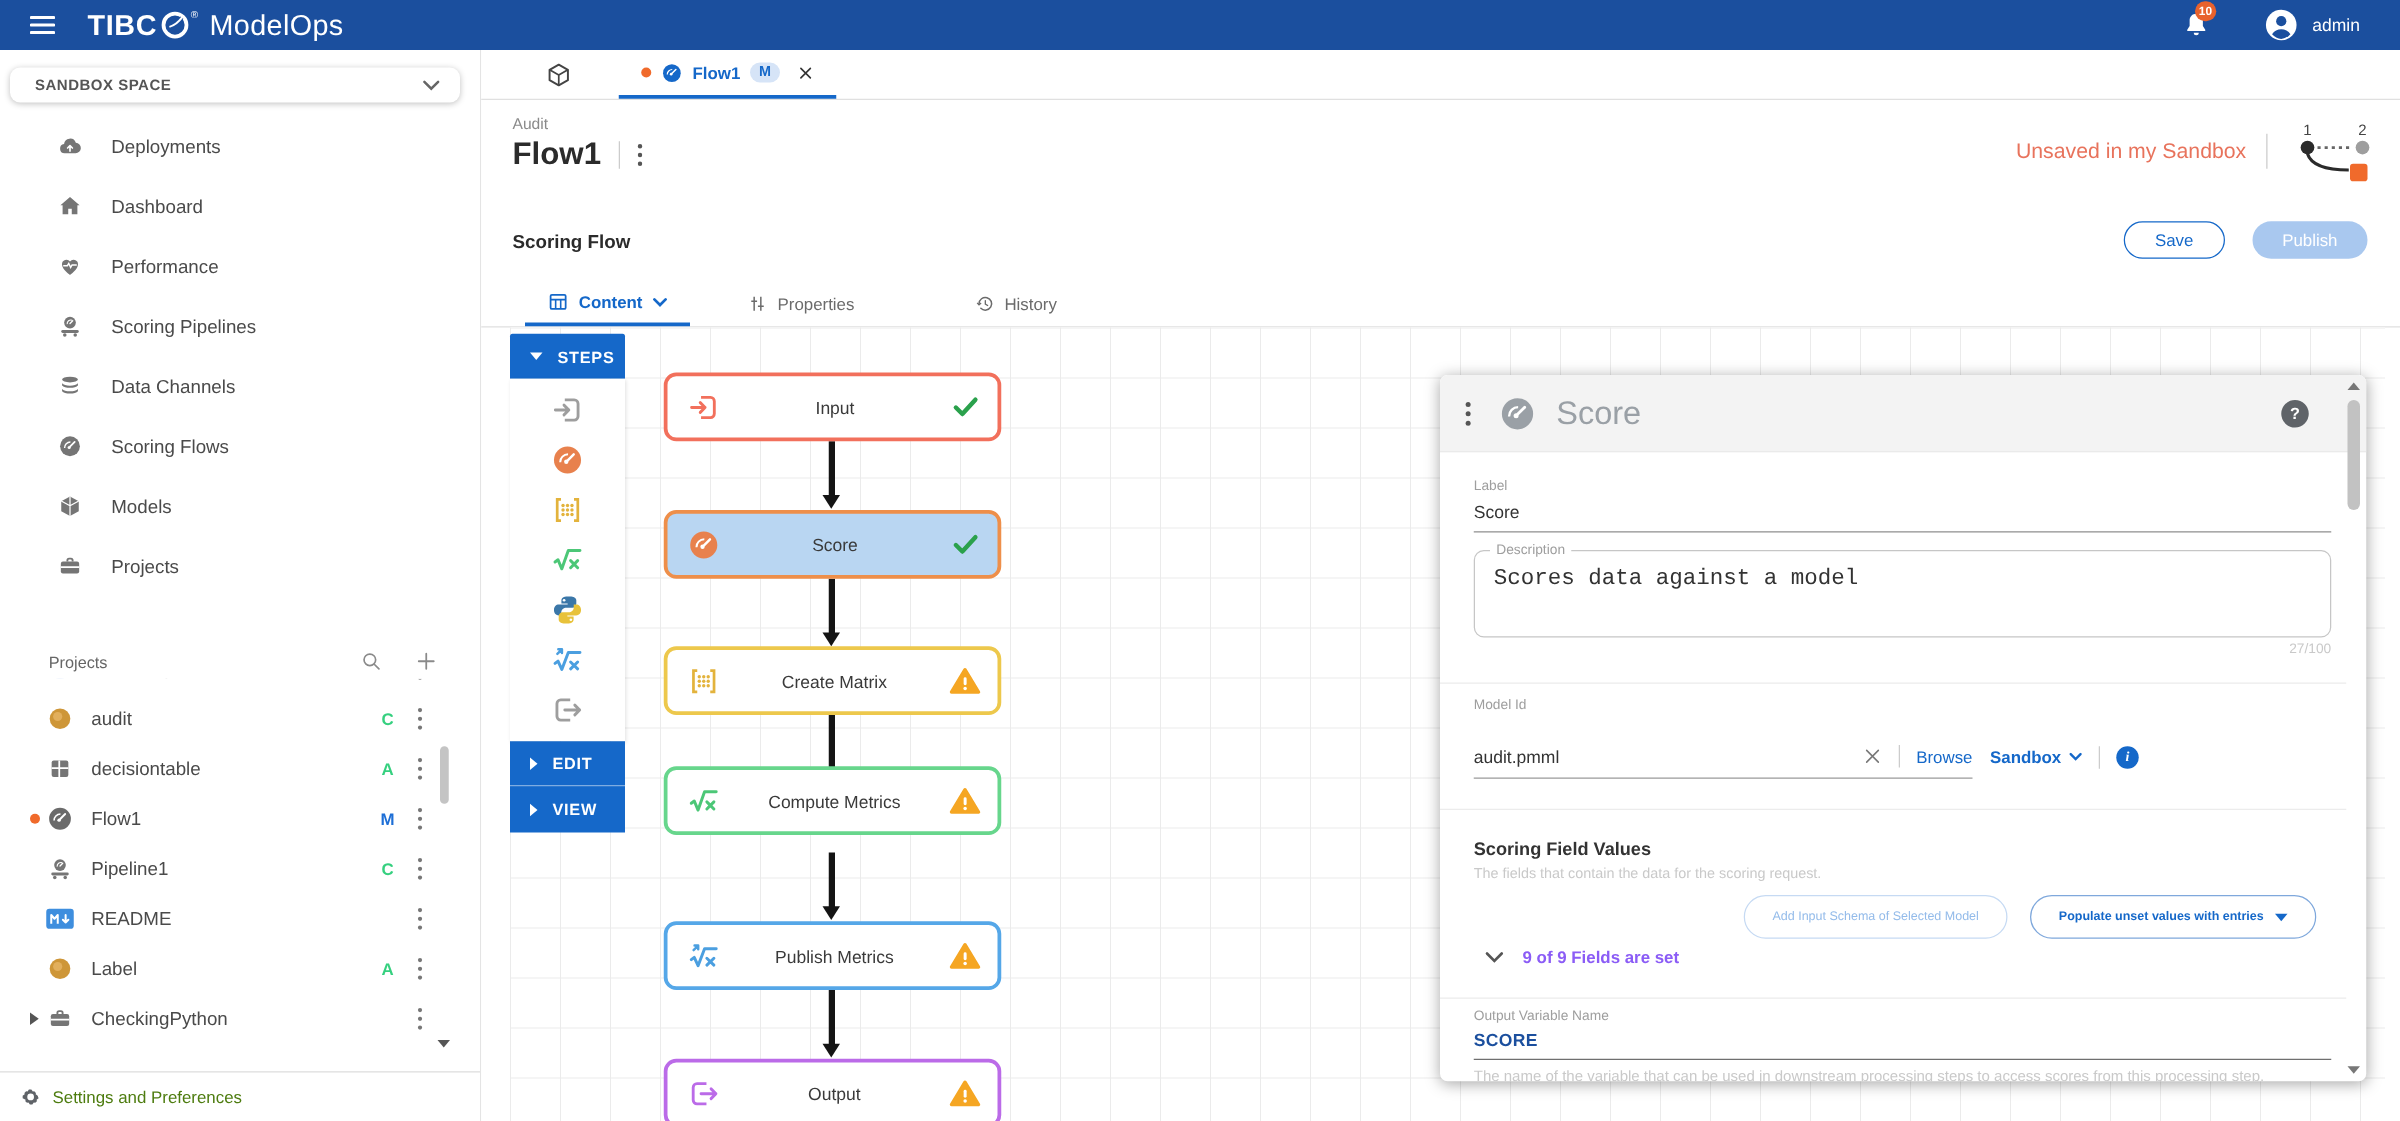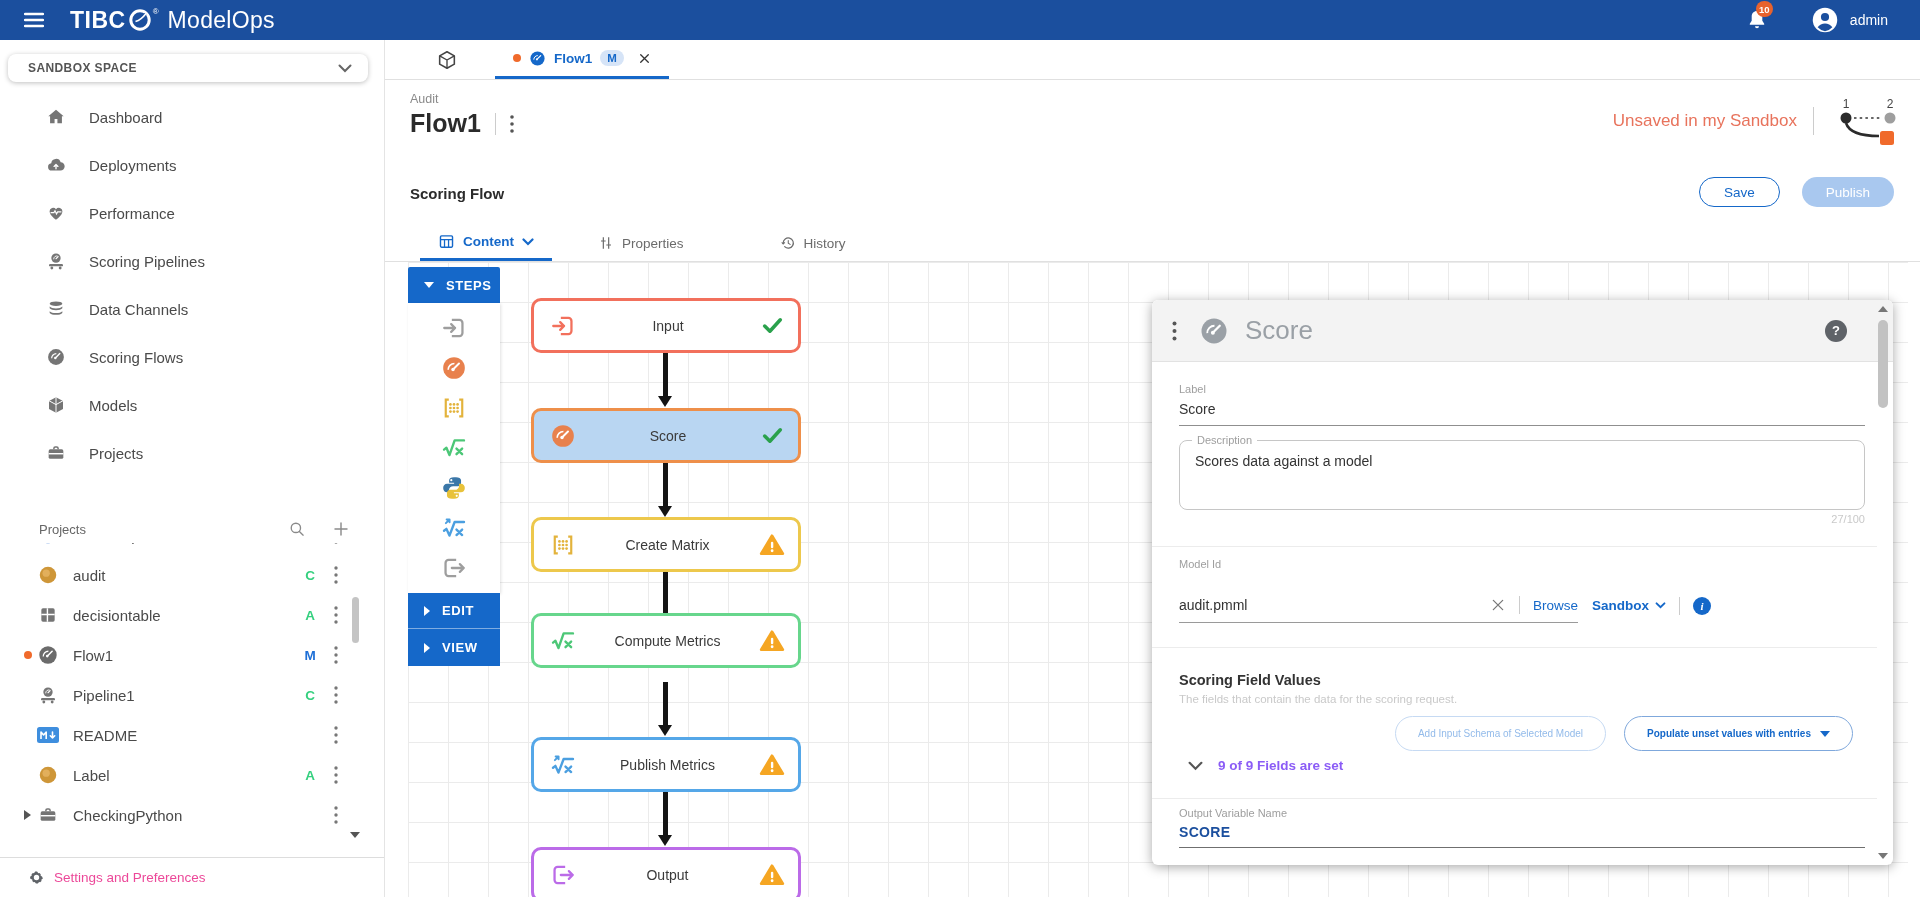--- a/index.html
+++ b/index.html
@@ -34,21 +34,21 @@
   .proj-row:first-child { margin-top:-28px; }
   .dot-slot { width:10px; margin-right:2px; display:flex; align-items:center; }
   .mod-dot { width:8px; height:8px; border-radius:50%; background:#F06A2B; }
   .tri-right-sm { width:0; height:0; border-top:5px solid transparent; border-bottom:5px solid transparent; border-left:7px solid #555; }
   .proj-ic { width:24px; display:flex; justify-content:center; margin-right:13px; }
   .proj-name { flex:1; }
   .proj-badge { width:16px; text-align:center; font-size:13.5px; font-weight:bold; margin-right:16px; }
   .kebab { color:#777; cursor:pointer; }
   .side-thumb { position:absolute; right:25px; top:557px; width:7px; height:46px; border-radius:4px; background:#c4c4c4; z-index:4; cursor:pointer; }
   .side-downarrow { position:absolute; right:24px; top:792px; width:0; height:0; border-left:5px solid transparent; border-right:5px solid transparent; border-top:6px solid #555; z-index:4; cursor:pointer; }
-  .settings { position:absolute; bottom:0; left:0; right:0; height:40px; border-top:1px solid #ddd; display:flex; align-items:center; gap:9px; padding-left:28px; font-size:13.5px; color:#ec4899; cursor:pointer; background:#fff; z-index:5; }
+  .settings { position:absolute; bottom:0; left:0; right:0; height:40px; border-top:1px solid #ddd; display:flex; align-items:center; gap:9px; padding-left:16px; font-size:13.5px; color:#4d7c0f; cursor:pointer; background:#fff; z-index:5; }
 
   
   .main { position:absolute; left:385px; top:40px; right:0; bottom:0; background:#fff; }
   .tabstrip { position:absolute; top:0; left:0; right:0; height:40px; border-bottom:1px solid #e0e0e0; display:flex; align-items:stretch; }
   .modeltab { width:40px; margin-left:42px; display:flex; align-items:center; justify-content:center; cursor:pointer; }
   .doctab { margin-left:28px; display:flex; align-items:center; gap:8px; padding:0 18px; border-bottom:3px solid #1568C9; cursor:pointer; }
   .doctab-label { color:#1568C9; font-size:13.5px; font-weight:bold; }
   .m-chip { background:#D6E4F7; color:#1568C9; font-size:11.5px; font-weight:bold; border-radius:9px; padding:2px 7px; }
   .tab-close { margin-left:6px; cursor:pointer; }
 
@@ -101,21 +101,21 @@
   .pscroll { position:absolute; top:4px; right:4px; bottom:4px; width:12px; z-index:5; }
   .pscroll .up { position:absolute; top:2px; left:1px; width:0; height:0; border-left:5px solid transparent; border-right:5px solid transparent; border-bottom:6px solid #777; }
   .pscroll .down { position:absolute; bottom:2px; left:1px; width:0; height:0; border-left:5px solid transparent; border-right:5px solid transparent; border-top:6px solid #777; }
   .pscroll .thumb { position:absolute; top:16px; left:1px; width:10px; height:88px; border-radius:5px; background:#c2c2c2; cursor:pointer; }
 
   .flabel { position:absolute; left:27px; font-size:11px; color:#9e9e9e; }
   .fvalue { position:absolute; left:27px; font-size:14px; color:#333; }
   .p-underline { position:absolute; left:27px; width:686px; border-bottom:1px solid #8f8f8f; }
   .desc-box { position:absolute; left:27px; top:140px; width:686px; height:70px; border:1px solid #c6c6c6; border-radius:8px; }
   .desc-legend { position:absolute; top:-7px; left:12px; background:#fff; padding:0 5px; font-size:11px; color:#9e9e9e; }
-  .desc-text { padding:12px 15px; font-size:14px; color:#333; }
+  .desc-text { padding:12px 15px; font-size:18px; color:#333;font-family:Liberation Mono, monospace; }
   .counter { position:absolute; top:213px; left:27px; width:686px; text-align:right; font-size:11px; color:#c9c9c9; }
   .pdivider { position:absolute; left:0; right:16px; border-top:1px solid #ececec; }
   .model-box { position:absolute; left:27px; top:288px; width:399px; height:35px; border-bottom:1px solid #9a9a9a; display:flex; align-items:center; }
   .model-value { flex:1; font-size:14px; color:#333; }
   .mini-sep { width:1px; height:18px; background:#ccc; margin:0 13px; }
   .linkish { color:#1568C9; font-size:13.5px; cursor:pointer; }
   .model-right { position:absolute; left:440px; top:288px; height:35px; display:flex; align-items:center; }
   .sandbox-dd { display:flex; align-items:center; gap:6px; color:#1568C9; font-size:13.5px; font-weight:bold; cursor:pointer; }
   .info-ic { width:18px; height:18px; border-radius:50%; background:#1568C9; color:#fff; font-size:11px; font-weight:bold; font-family:"Liberation Serif",serif; font-style:italic; display:flex; align-items:center; justify-content:center; cursor:pointer; }
   .sfv-title { position:absolute; left:27px; top:372px; font-size:14.5px; font-weight:bold; color:#333; }
@@ -180,33 +180,33 @@
       <svg width="14" height="9" viewBox="0 0 14 9">
           <path d="M1.5 1.5L7 7l5.5-5.5" fill="none" stroke="#666" stroke-width="2" stroke-linecap="round"></path>
         </svg>
     </span>
   </div>
 
   <div class="nav">
     <div class="nav-item">
       <span>
           <svg width="20" height="20" viewBox="0 0 24 24">
-            <path d="M12 3.2 21.2 11h-2.1v8.6h-5.4v-5.2h-3.4v5.2H4.9V11H2.8z" fill="#757575"></path>
-          </svg>
-        </span>
-      <span>Dashboard</span>
-    </div>
-    <div class="nav-item">
-      <span>
-          <svg width="20" height="20" viewBox="0 0 24 24">
             <path d="M6.8 18.7a4.4 4.4 0 0 1-.5-8.76A5.8 5.8 0 0 1 17.6 8.7a4.3 4.3 0 0 1-.4 10z" fill="#757575"></path>
             <path d="M12 16.6v-5.2M12 11.4l-2.3 2.3M12 11.4l2.3 2.3" stroke="#fff" stroke-width="1.6" fill="none" stroke-linecap="round"></path>
           </svg>
         </span>
       <span>Deployments</span>
+    </div>
+    <div class="nav-item">
+      <span>
+          <svg width="20" height="20" viewBox="0 0 24 24">
+            <path d="M12 3.2 21.2 11h-2.1v8.6h-5.4v-5.2h-3.4v5.2H4.9V11H2.8z" fill="#757575"></path>
+          </svg>
+        </span>
+      <span>Dashboard</span>
     </div>
     <div class="nav-item">
       <span>
           <svg width="20" height="20" viewBox="0 0 24 24">
             <path d="M12 20.2S4.3 15.2 4.3 10A4.3 4.3 0 0 1 12 7.4 4.3 4.3 0 0 1 19.7 10c0 5.2-7.7 10.2-7.7 10.2z" fill="#757575"></path>
             <path d="M5.5 11.5h4l1.3-2.2 1.8 3.8 1.4-2.4h4.5" stroke="#fff" stroke-width="1.4" fill="none"></path>
           </svg>
         </span>
       <span>Performance</span>
     </div>
@@ -825,15 +825,16 @@
             <path d="M1.5 1.5L7 7l5.5-5.5" fill="none" stroke="#555" stroke-width="2" stroke-linecap="round"></path>
           </svg>
         <span class="fields-txt">9 of 9 Fields are set</span>
       </div>
 
       <div class="pdivider" style="top:498px;"></div>
 
       <div class="flabel" style="top:507px;">Output Variable Name</div>
       <div class="fvalue ovn-value" style="top:524px;">SCORE</div>
       <div class="p-underline" style="top:547px;border-color:#6f6f6f;"></div>
+      <div class="ovn-help">The name of the variable that can be used in downstream processing steps to access scores from this processing step.</div>
     </div>
   </div>
 </div>
 
 </body></html>

